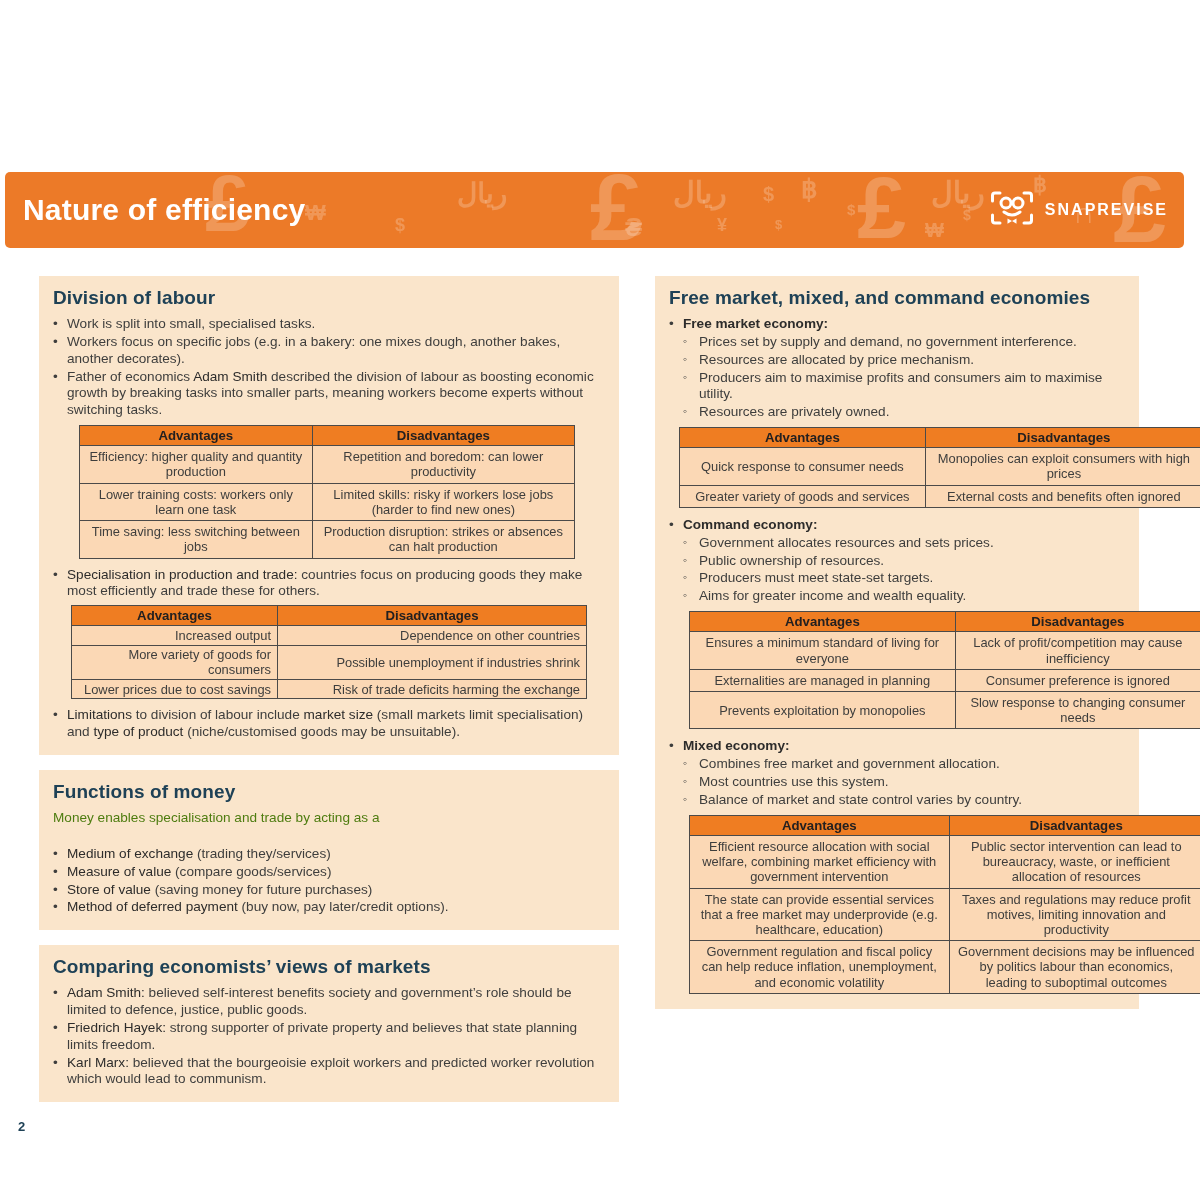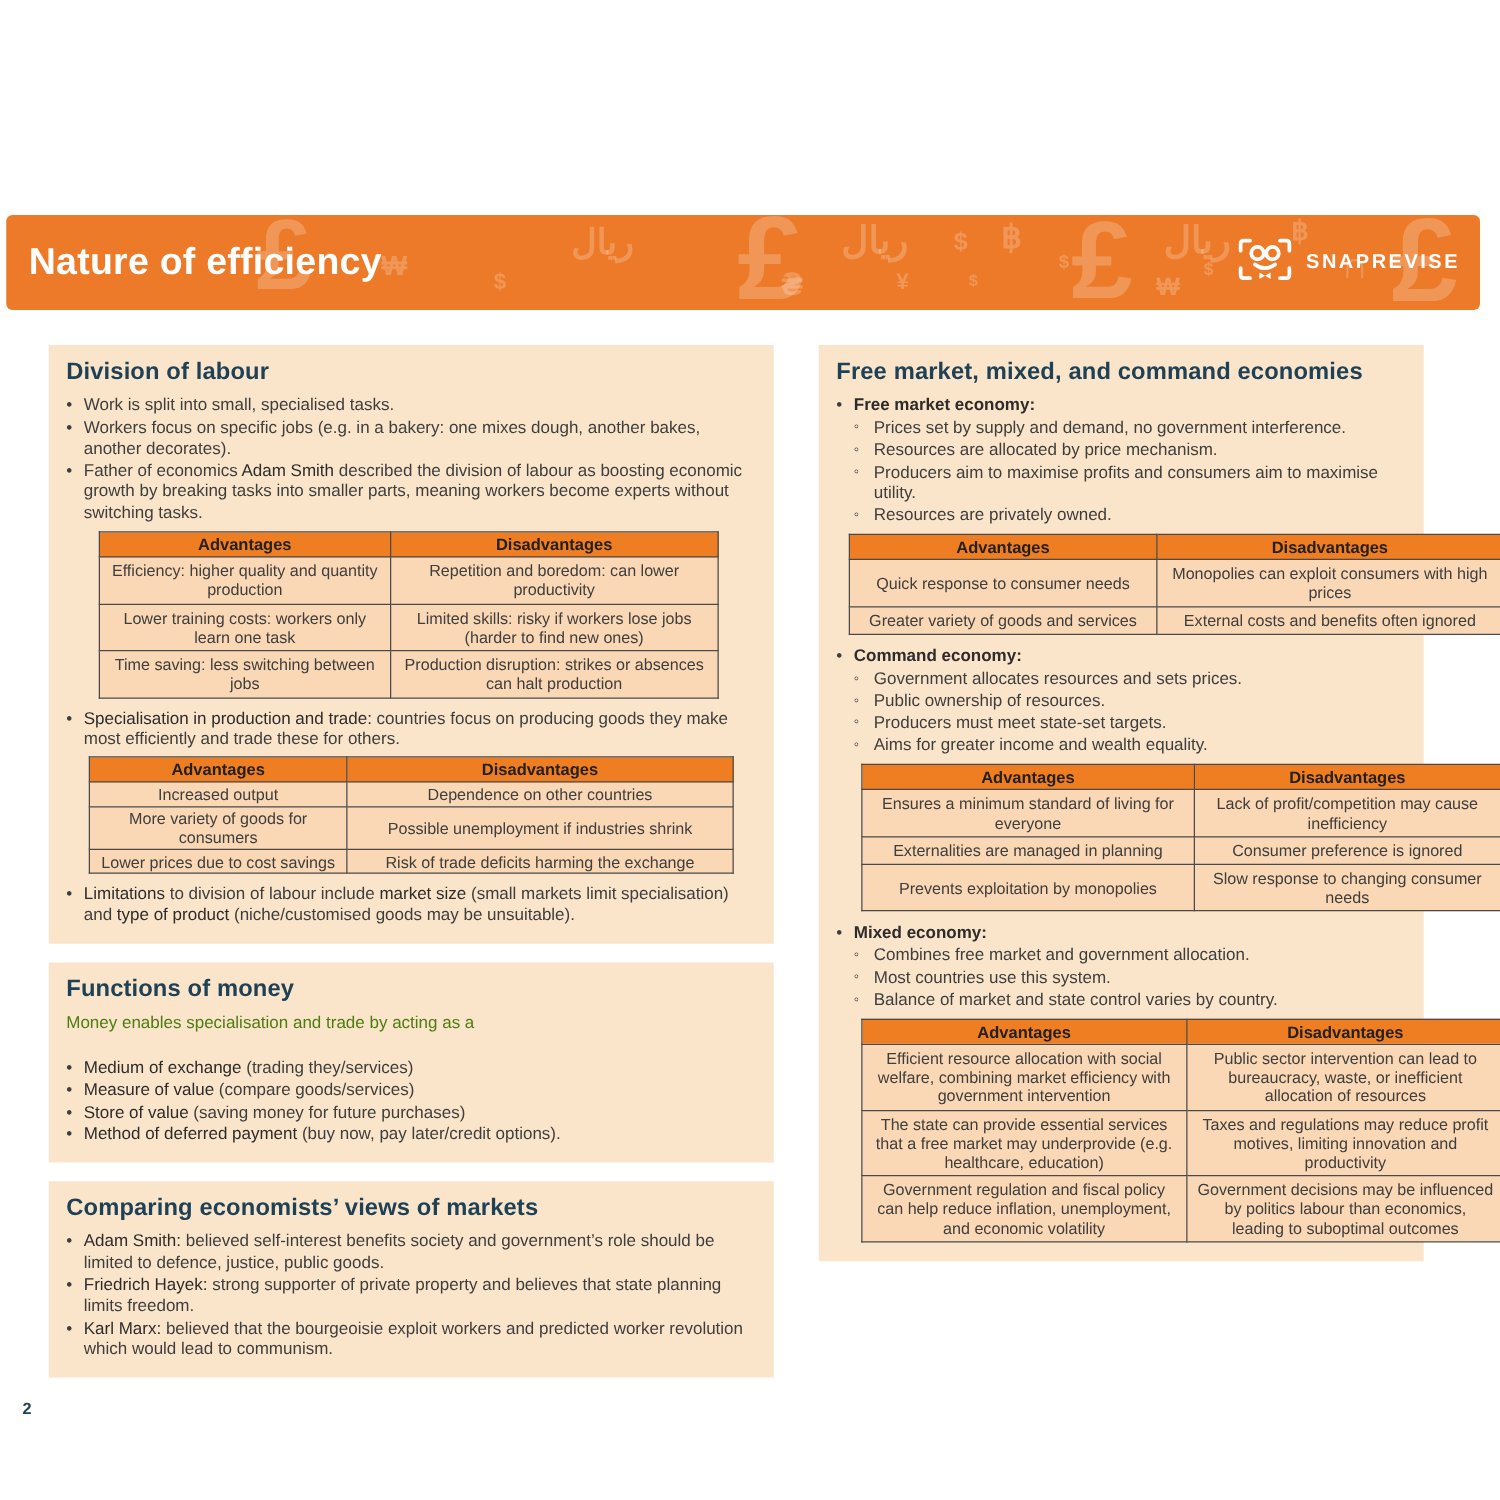--- a/index.html
+++ b/index.html
@@ -47,21 +47,21 @@
     border:1.5px solid #4B4A49;padding:2px 4px;text-align:center;line-height:1.15;
   }
   .adv-table td{
     background:#FBD8B5;color:#3E3E3D;font-size:12.9px;
     border:1.5px solid #4B4A49;padding:3px 8px;text-align:center;line-height:1.18;
   }
   .t-div1{margin:6px 0 8px 26px;width:496px;}
   .t-div1 .c1{width:47%;}
   .t-div2{margin:5px 0 8px 18px;width:516px;}
   .t-div2 .c1{width:40%;}
-  .t-div2 td{padding:1.5px 6px;}
+  .t-div2 td{padding:1.5px 6px;text-align:right;}
   .t-free{margin:6px 0 9px 10px;width:524px;}
   .t-free .c1{width:47%;}
   .t-cmd{margin:6px 0 9px 20px;width:512px;}
   .t-cmd .c1{width:52%;}
   .t-mix{margin:6px 0 2px 20px;width:515px;}
   .t-mix .c1{width:50.5%;}
   
   .page-number{margin:2px 0 0 18px;color:#1E4156;font-size:13px;font-weight:bold;}
 </style>
 </head>

